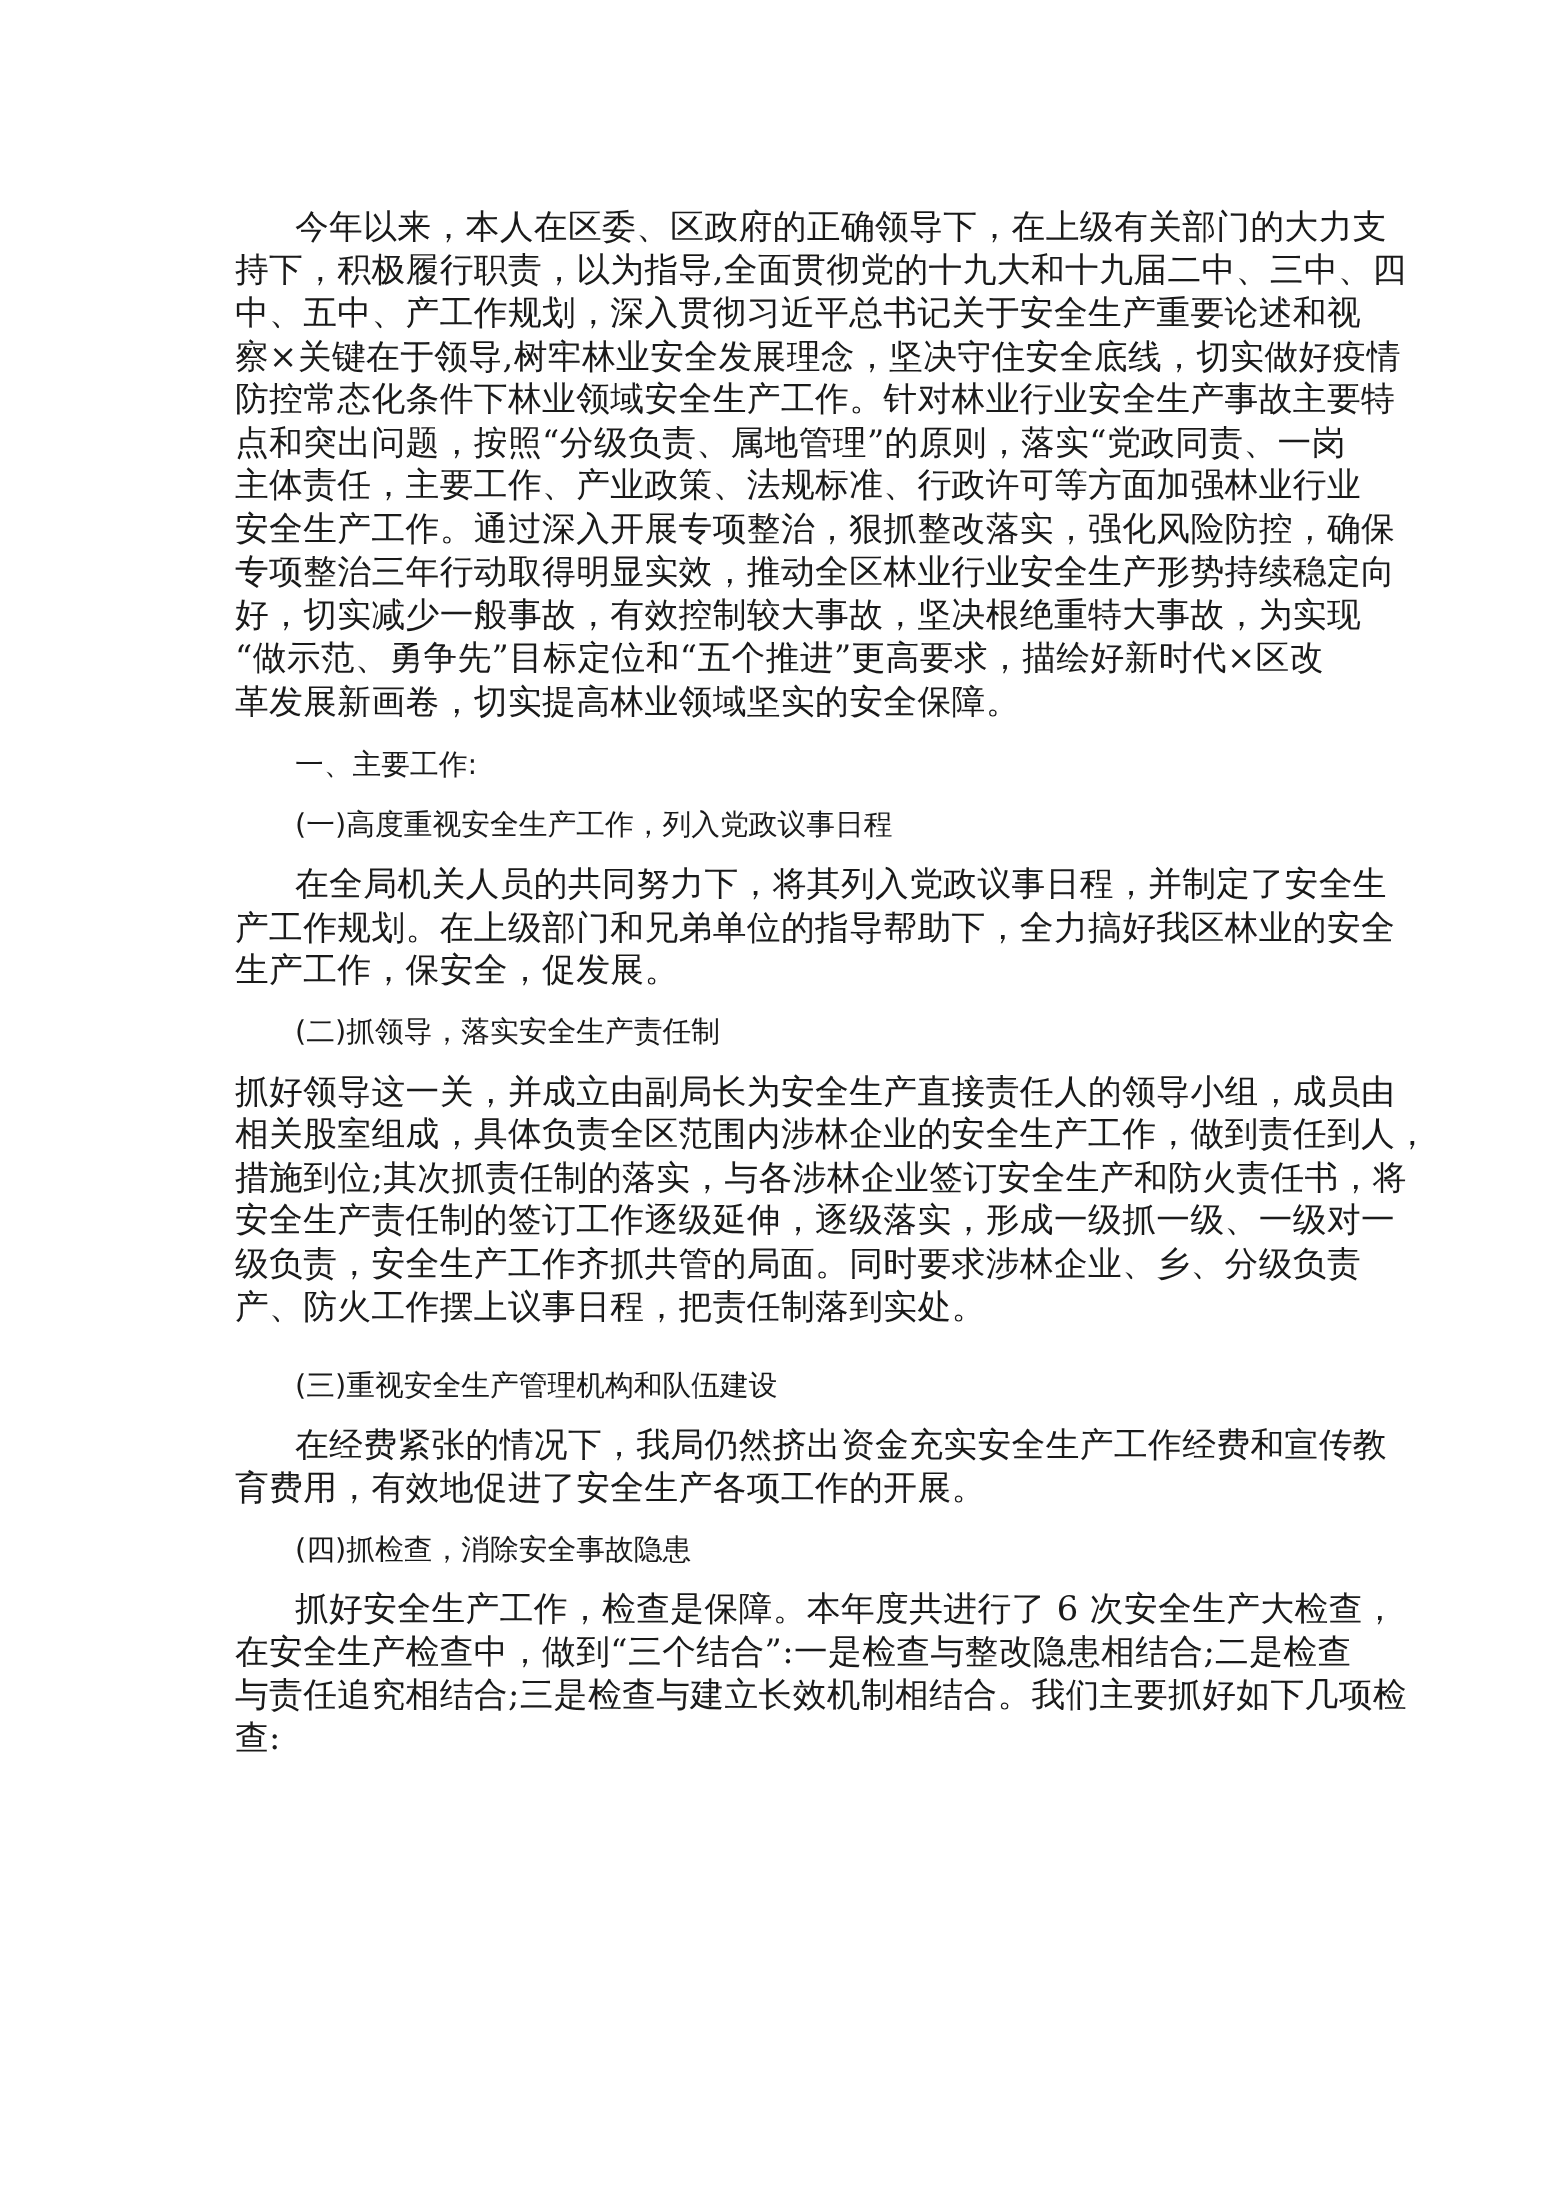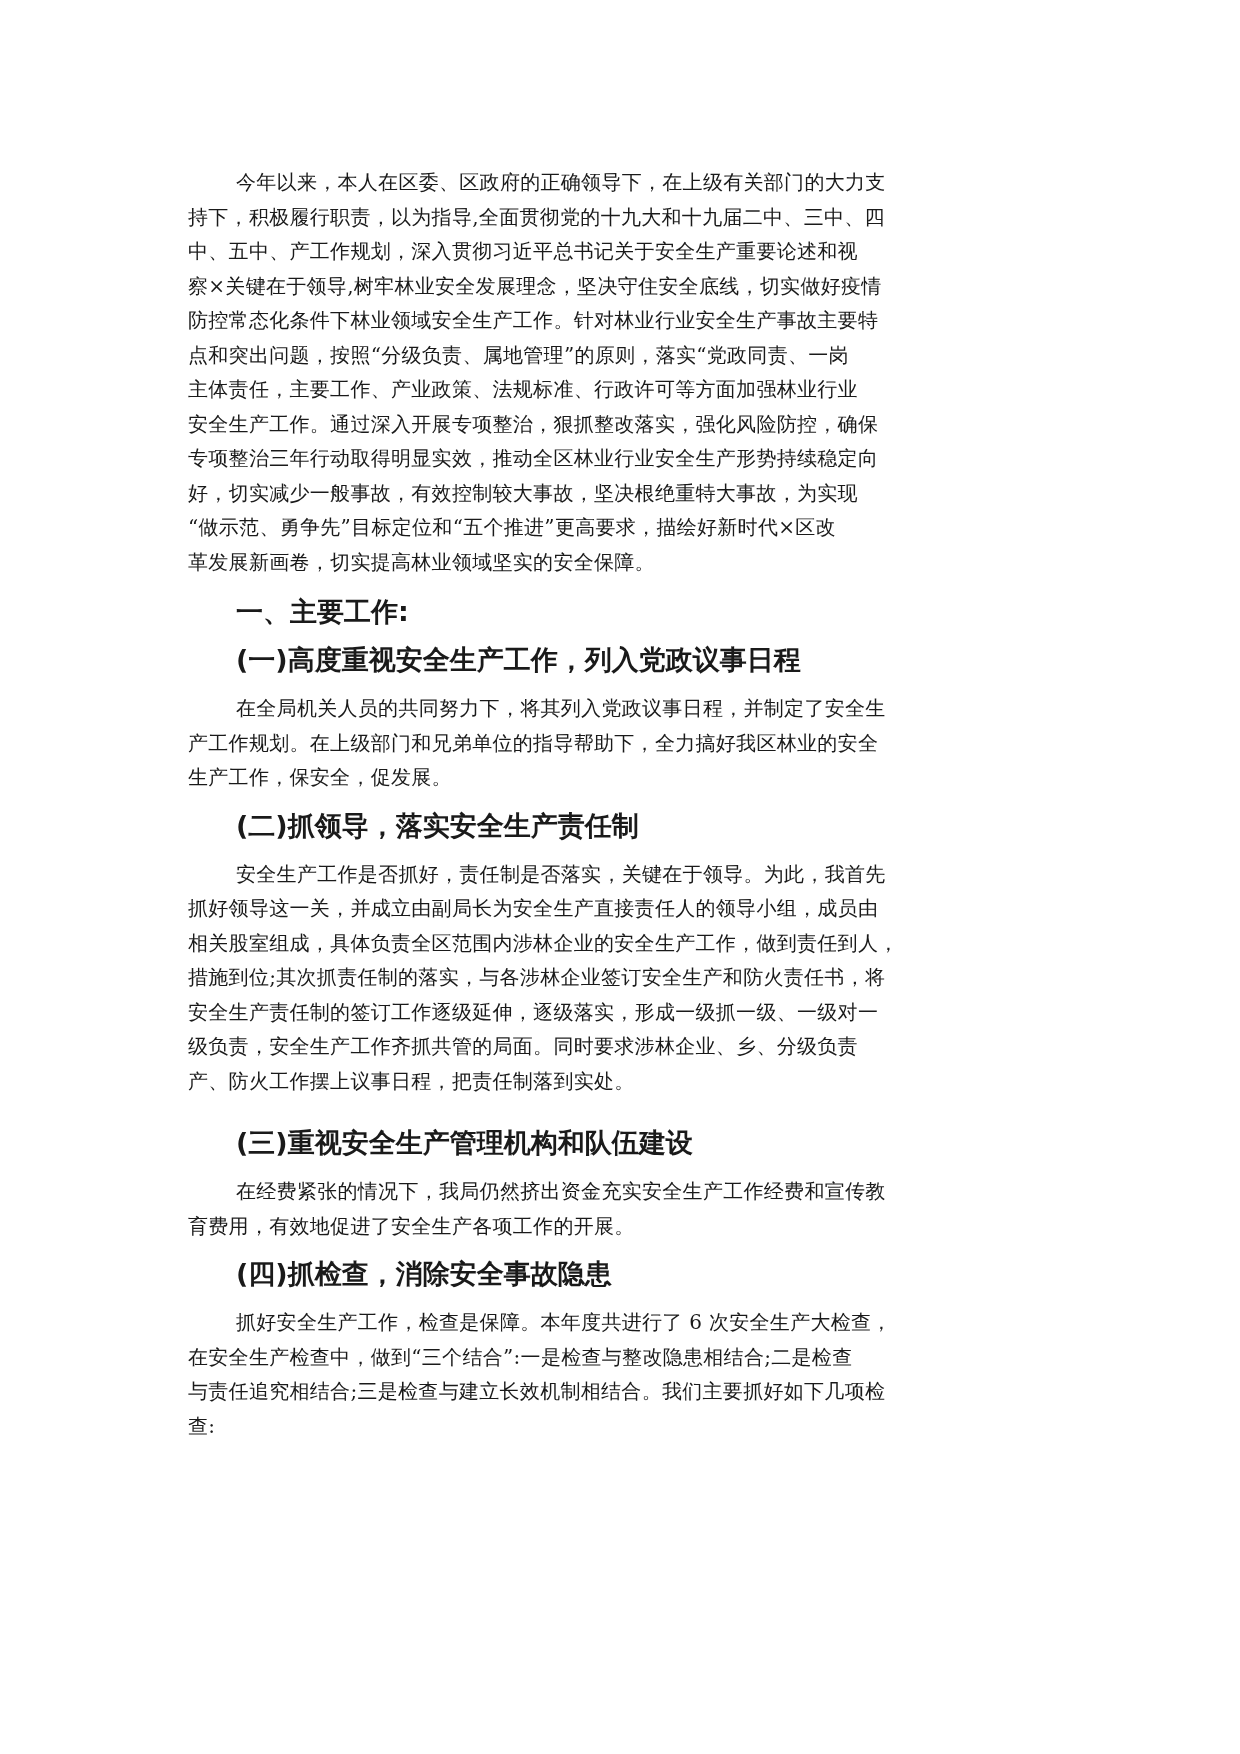--- a/index.html
+++ b/index.html
@@ -1,23 +1,23 @@
 <!DOCTYPE html>
 <html><head>
 <meta charset="utf-8">
 <style>
   html, body { margin: 0; padding: 0; background: #ffffff; }
   body { width: 1240px; height: 1754px; position: relative; overflow: hidden;
          font-family: "DejaVu Serif", "Liberation Serif", serif; color: #1a1a1a; }
   .page { position: absolute; left: 188px; top: 165px; width: 880px; }
-  .para { font-size: 20px; line-height: 34.5px; margin: 0; letter-spacing: 0.3px; }
+  .para { font-size: 27px; line-height: 34.5px; margin: 0; letter-spacing: 0.3px; }
   .para .ln { display: block; white-space: nowrap; }
   .para .ln.first { text-indent: 48px; }
-  .heading { font-family: "DejaVu Sans", "Liberation Sans", sans-serif; font-weight: bold;
-             font-size: 27px; line-height: 34px; margin: 0; padding-left: 48px; white-space: nowrap; }
+  .heading { font-family: "DejaVu Sans", "Liberation Sans", sans-serif; font-weight: normal;
+             font-size: 23px; line-height: 34px; margin: 0; padding-left: 48px; white-space: nowrap; }
   .gap-s { height: 14px; }
   .gap-m { height: 16px; }
 </style>
 </head>
 <body>
 
 <div class="page">
 
   <p class="para">
     <span class="ln first">今年以来，本人在区委、区政府的正确领导下，在上级有关部门的大力支</span>
@@ -43,21 +43,20 @@
   <p class="para">
     <span class="ln first">在全局机关人员的共同努力下，将其列入党政议事日程，并制定了安全生</span>
     <span class="ln">产工作规划。在上级部门和兄弟单位的指导帮助下，全力搞好我区林业的安全</span>
     <span class="ln">生产工作，保安全，促发展。</span>
   </p>
 
   <div class="gap-s"></div>
   <h3 class="heading">(二)抓领导，落实安全生产责任制</h3>
   <div class="gap-s"></div>
   <p class="para">
-    <span class="ln first">安全生产工作是否抓好，责任制是否落实，关键在于领导。为此，我首先</span>
     <span class="ln">抓好领导这一关，并成立由副局长为安全生产直接责任人的领导小组，成员由</span>
     <span class="ln">相关股室组成，具体负责全区范围内涉林企业的安全生产工作，做到责任到人，</span>
     <span class="ln">措施到位;其次抓责任制的落实，与各涉林企业签订安全生产和防火责任书，将</span>
     <span class="ln">安全生产责任制的签订工作逐级延伸，逐级落实，形成一级抓一级、一级对一</span>
     <span class="ln">级负责，安全生产工作齐抓共管的局面。同时要求涉林企业、乡、分级负责</span>
     <span class="ln">产、防火工作摆上议事日程，把责任制落到实处。</span>
   </p>
   <div class="gap-s"></div>
 
   <div class="gap-s"></div>

